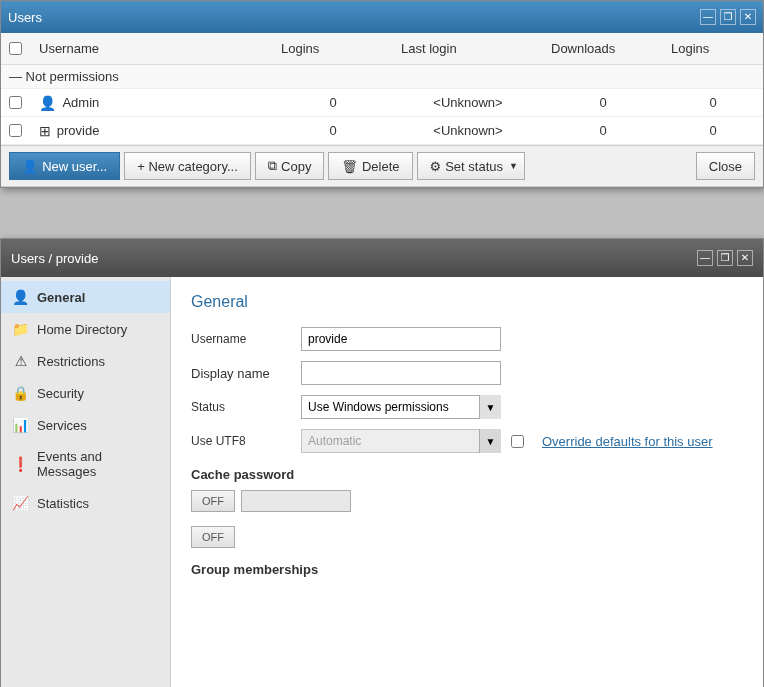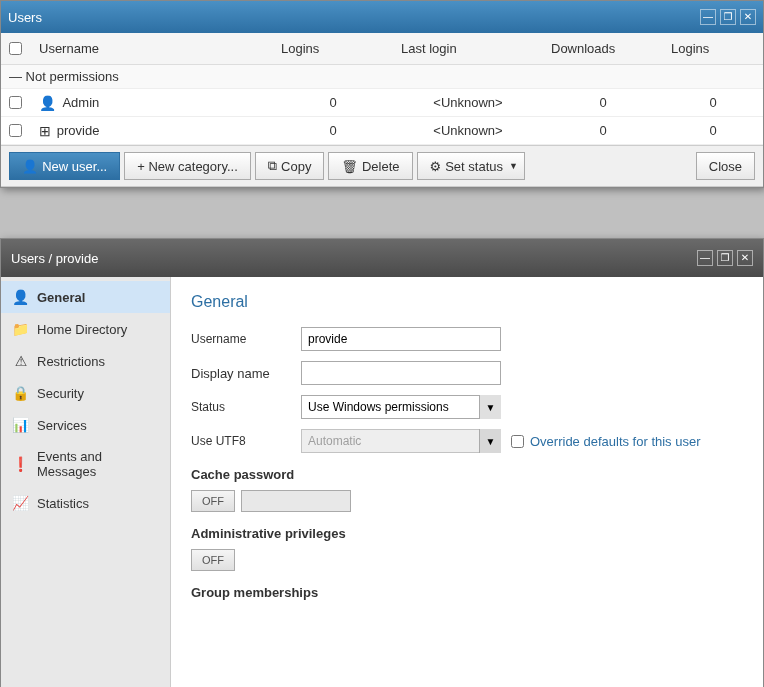--- a/index.html
+++ b/index.html
@@ -236,24 +236,25 @@
       border-left: 1px solid #aaa;
       display: flex;
       align-items: center;
       justify-content: center;
       pointer-events: none;
       font-size: 10px;
     }
     .checkbox-label {
       display: flex;
       align-items: center;
-      gap: 6px;
+      gap: 18px;
       color: #2d6fa3;
       cursor: pointer;
       font-size: 12px;
+      text-decoration: underline;
     }
     .subsection-title {
       font-size: 13px;
       font-weight: bold;
       color: #333;
       margin-bottom: 8px;
       margin-top: 10px;
     }
     .toggle-btn {
       padding: 3px 10px;
@@ -459,21 +460,20 @@
 
       <div style="margin-top:14px;">
         <div class="subsection-title">Cache password</div>
         <div class="cache-row">
           <button class="toggle-btn">OFF</button>
           <div class="toggle-input" style="height:22px;width:110px;"></div>
         </div>
       </div>
 
       <div style="margin-top:14px;">
-        <div class="subsection-title">Administrative privileges</div>
         <div class="cache-row">
           <button class="toggle-btn">OFF</button>
         </div>
       </div>
 
       <div style="margin-top:14px;">
         <div class="subsection-title">Group memberships</div>
       </div>
     </div>
   </div>

